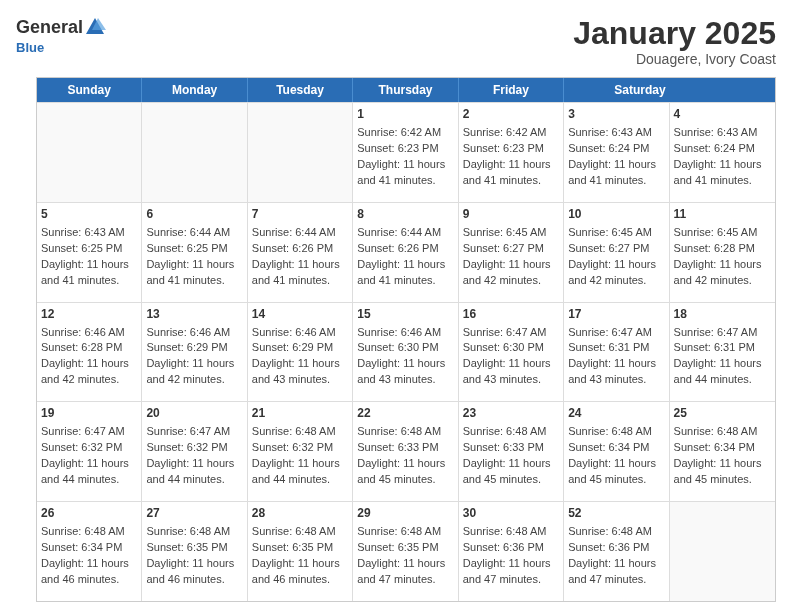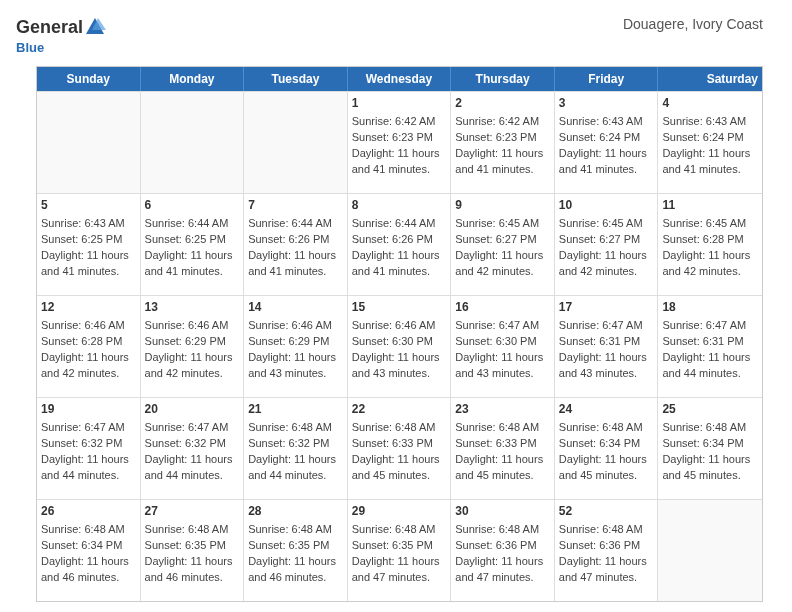--- a/index.html
+++ b/index.html
@@ -6,21 +6,21 @@
     body {
       font-family: Arial, sans-serif;
       background: #fff;
       width: 792px;
       height: 612px;
       overflow: hidden;
     }
     .page {
       width: 792px;
       height: 612px;
-      padding: 16px 29px 10px 16px;
+      padding: 16px 16px 10px 16px;
       display: flex;
       flex-direction: column;
     }
     .header {
       display: flex;
       justify-content: space-between;
       align-items: flex-start;
       margin-bottom: 10px;
     }
     .logo {
@@ -116,30 +116,30 @@
             <polygon points="11,2 20,18 2,18" fill="#2a6db5"></polygon>
             <polygon points="14,2 22,14 8,14" fill="#5ba3e0" opacity="0.7"></polygon>
           </svg>
         </div>
         <div>
           <span style="font-size:13px;font-weight:bold;color:#2a6db5;">Blue</span>
         </div>
       </div>
     </div>
     <div class="title-block">
+      <div class="calendar-title">January 2025</div>
       <div class="calendar-subtitle">Douagere, Ivory Coast</div>
     </div>
   </div>
 
   <div class="calendar">
     <div class="cal-header-row">
       <div class="cal-header-cell">Sunday</div>
       <div class="cal-header-cell">Monday</div>
       <div class="cal-header-cell">Tuesday</div>
-      <div class="cal-header-cell">Wednesday</div>
       <div class="cal-header-cell">Thursday</div>
       <div class="cal-header-cell">Friday</div>
       <div class="cal-header-cell">Saturday</div>
     </div>
     <div class="cal-body" id="cal-body">
     <div class="cal-week">
           <div class="cal-cell empty"></div>
           <div class="cal-cell empty"></div>
           <div class="cal-cell empty"></div>
           <div class="cal-cell">

